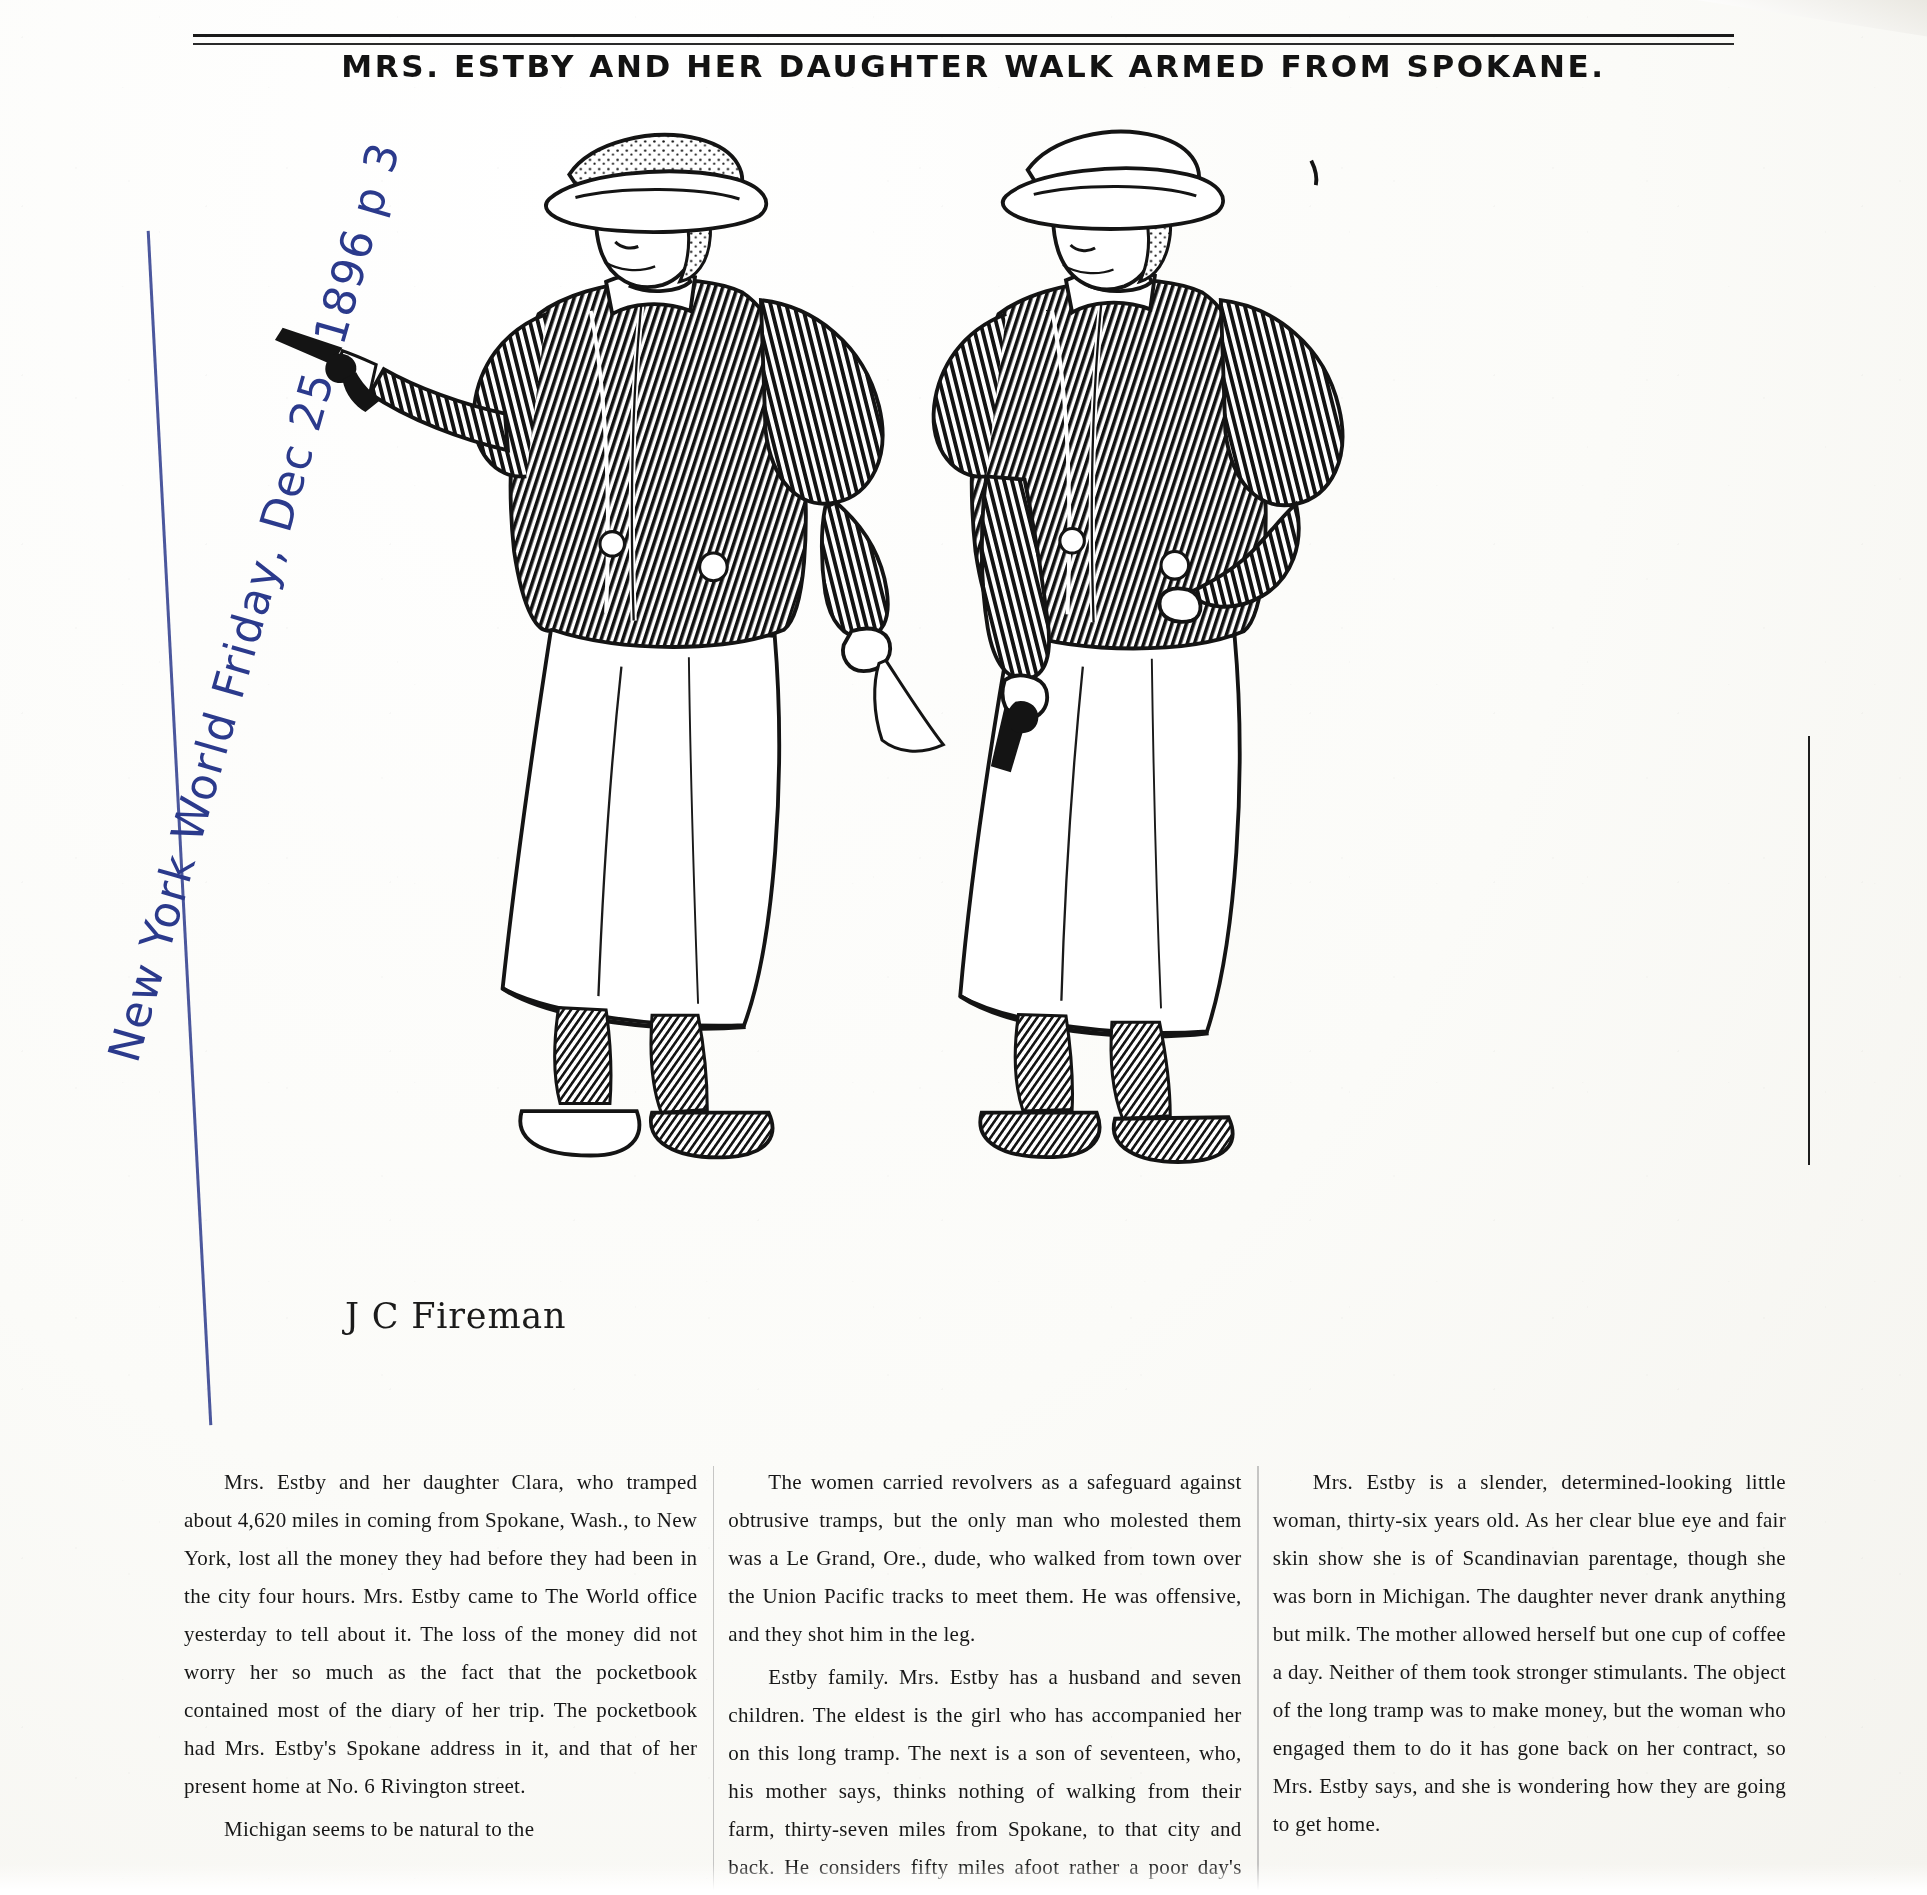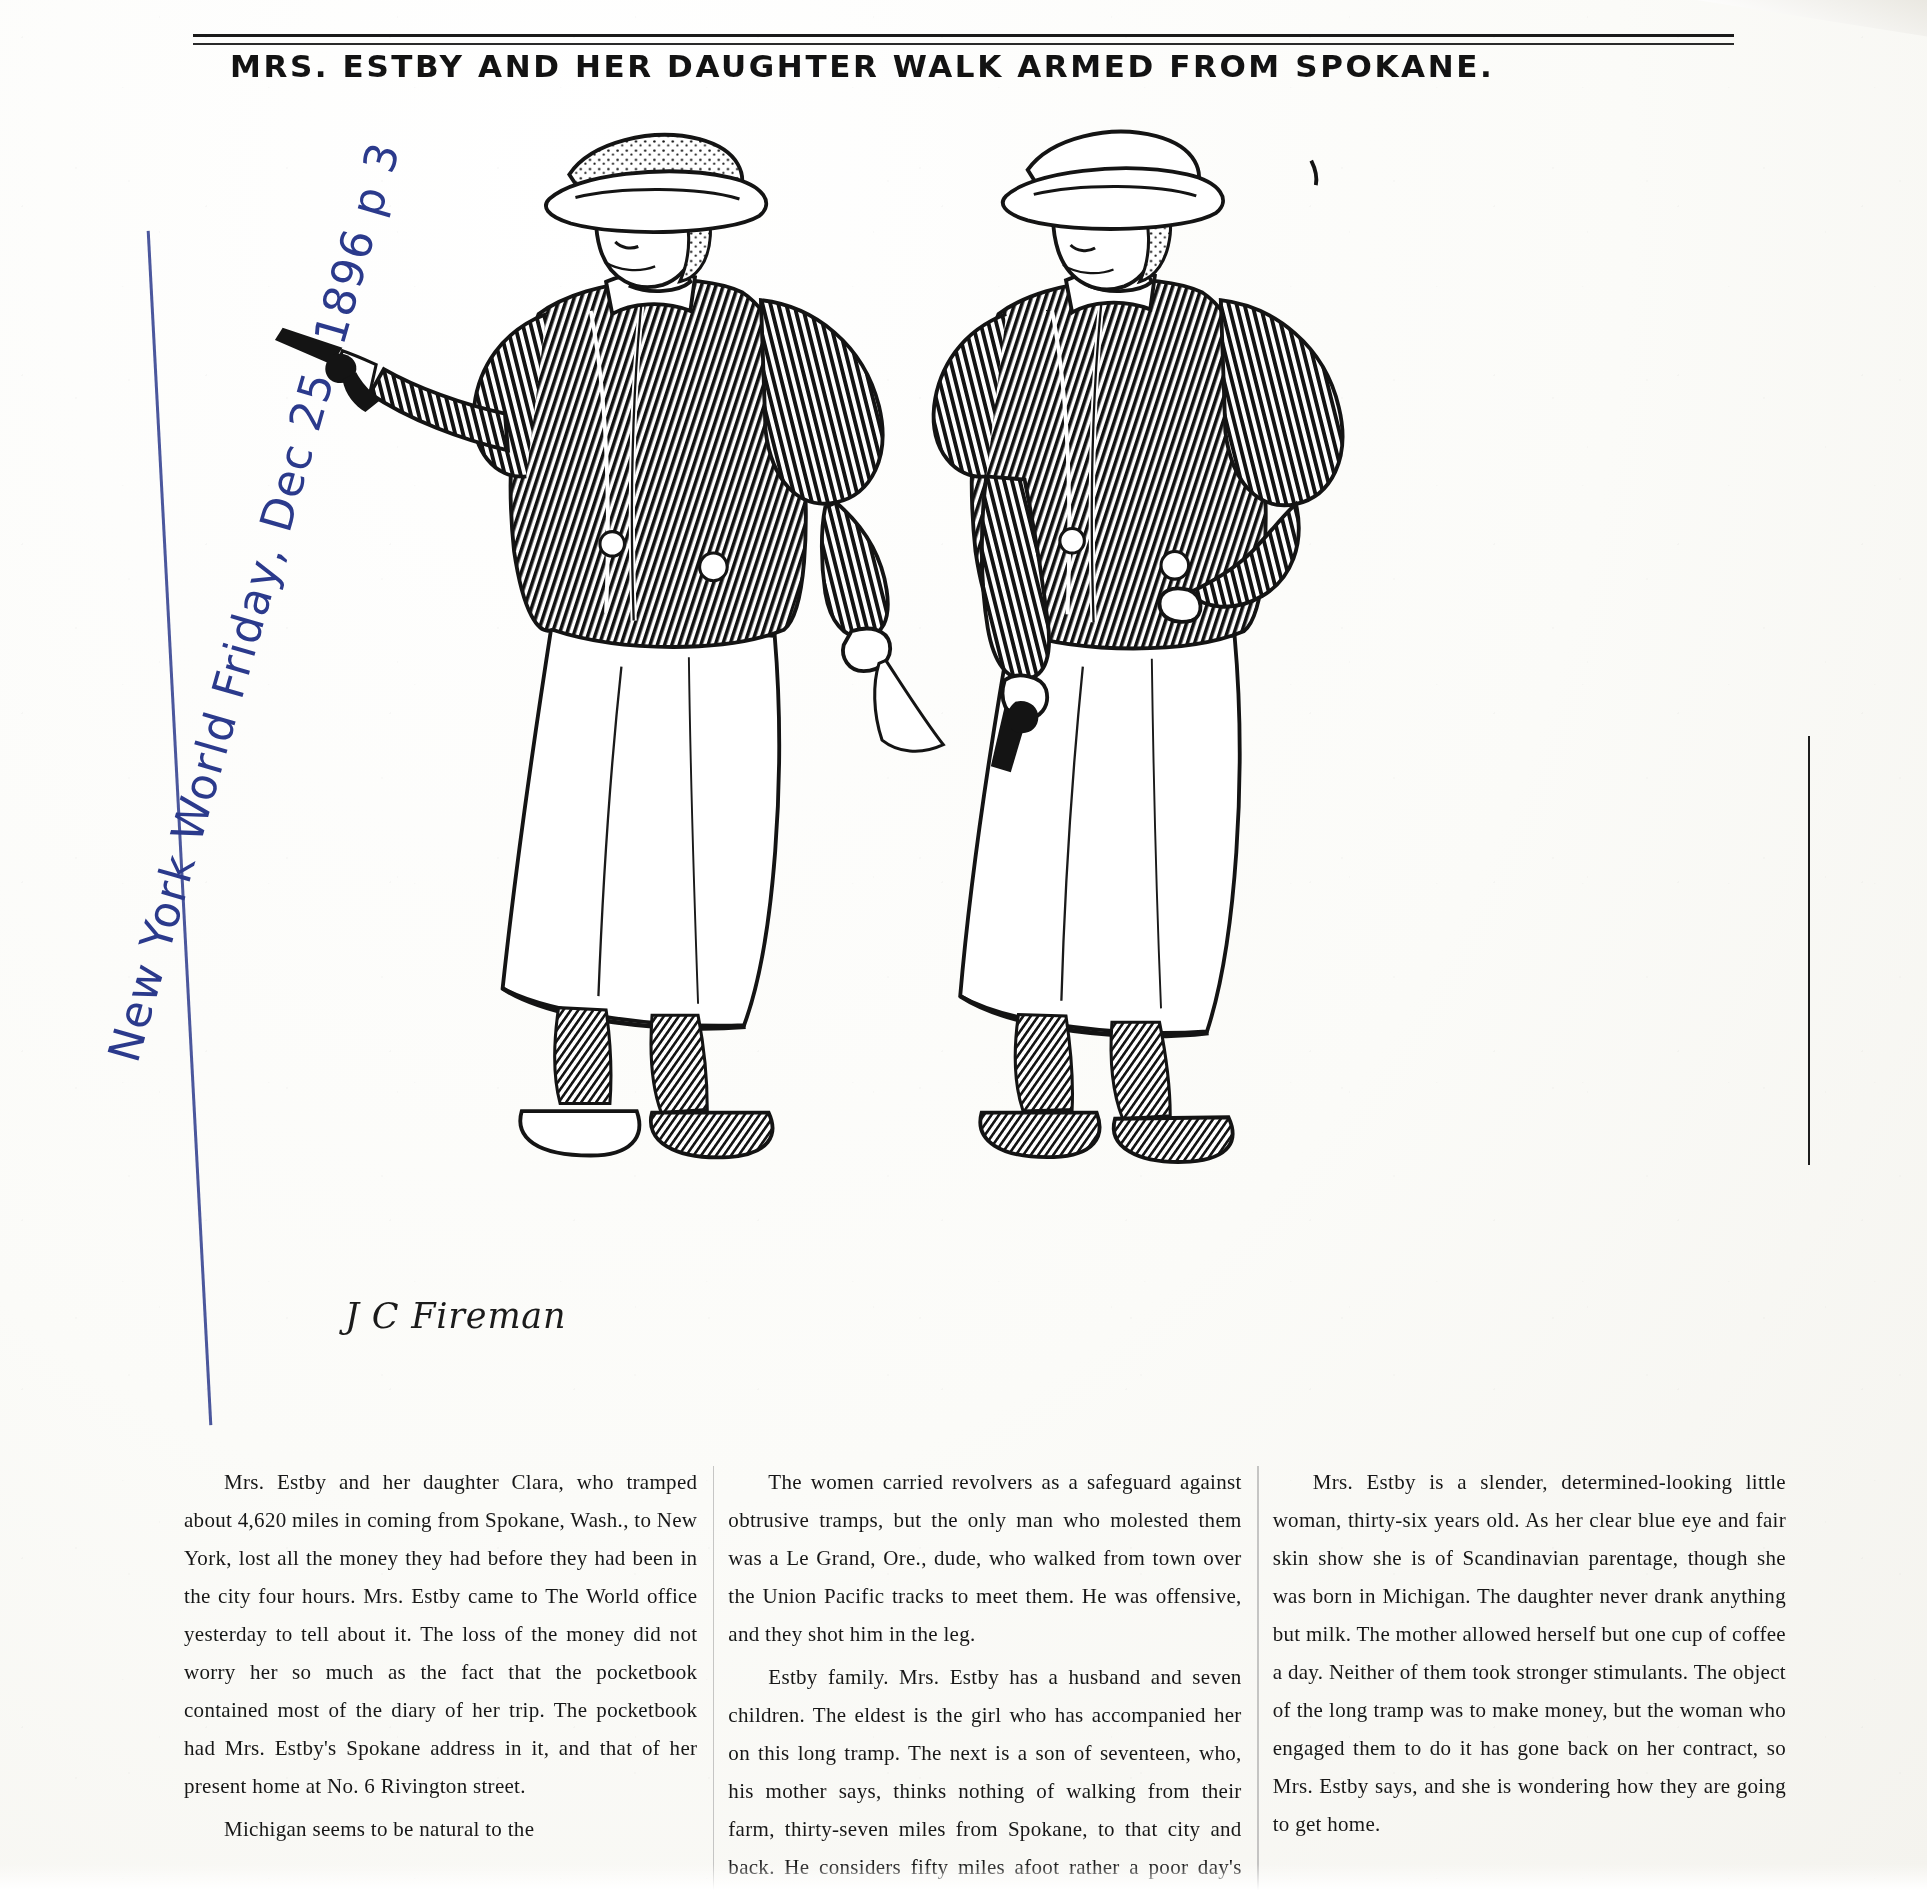--- a/index.html
+++ b/index.html
@@ -66,21 +66,21 @@
     left: 1808px; top: 736px;
     width: 2.3px; height: 429px;
     background: #1d1d1d;
   }
 
   
   .headline {
     position: absolute;
     left: 230px; top: 48px;
     width: 1487px;
-    text-align: left;
+    text-align: center;
     font-family: "DejaVu Sans", sans-serif;
     font-weight: 700;
     font-size: 31px;
     letter-spacing: 2.6px;
     color: #131313;
     white-space: nowrap;
   }
 
   
   .handwriting {
@@ -111,21 +111,20 @@
     position: absolute;
     left: 192px; top: 84px;
     width: 1541px; height: 1349px;
   }
   .illustration svg { display: block; }
 
   .signature {
     position: absolute;
     left: 345px; top: 1296px;
     font-family: "DejaVu Serif", serif;
-    font-style: italic;
     font-size: 35px;
     color: #1b1b1b;
     letter-spacing: 0.8px;
   }
 
   
   .columns {
     position: absolute;
     left: 184px;
     top: 1463px;

